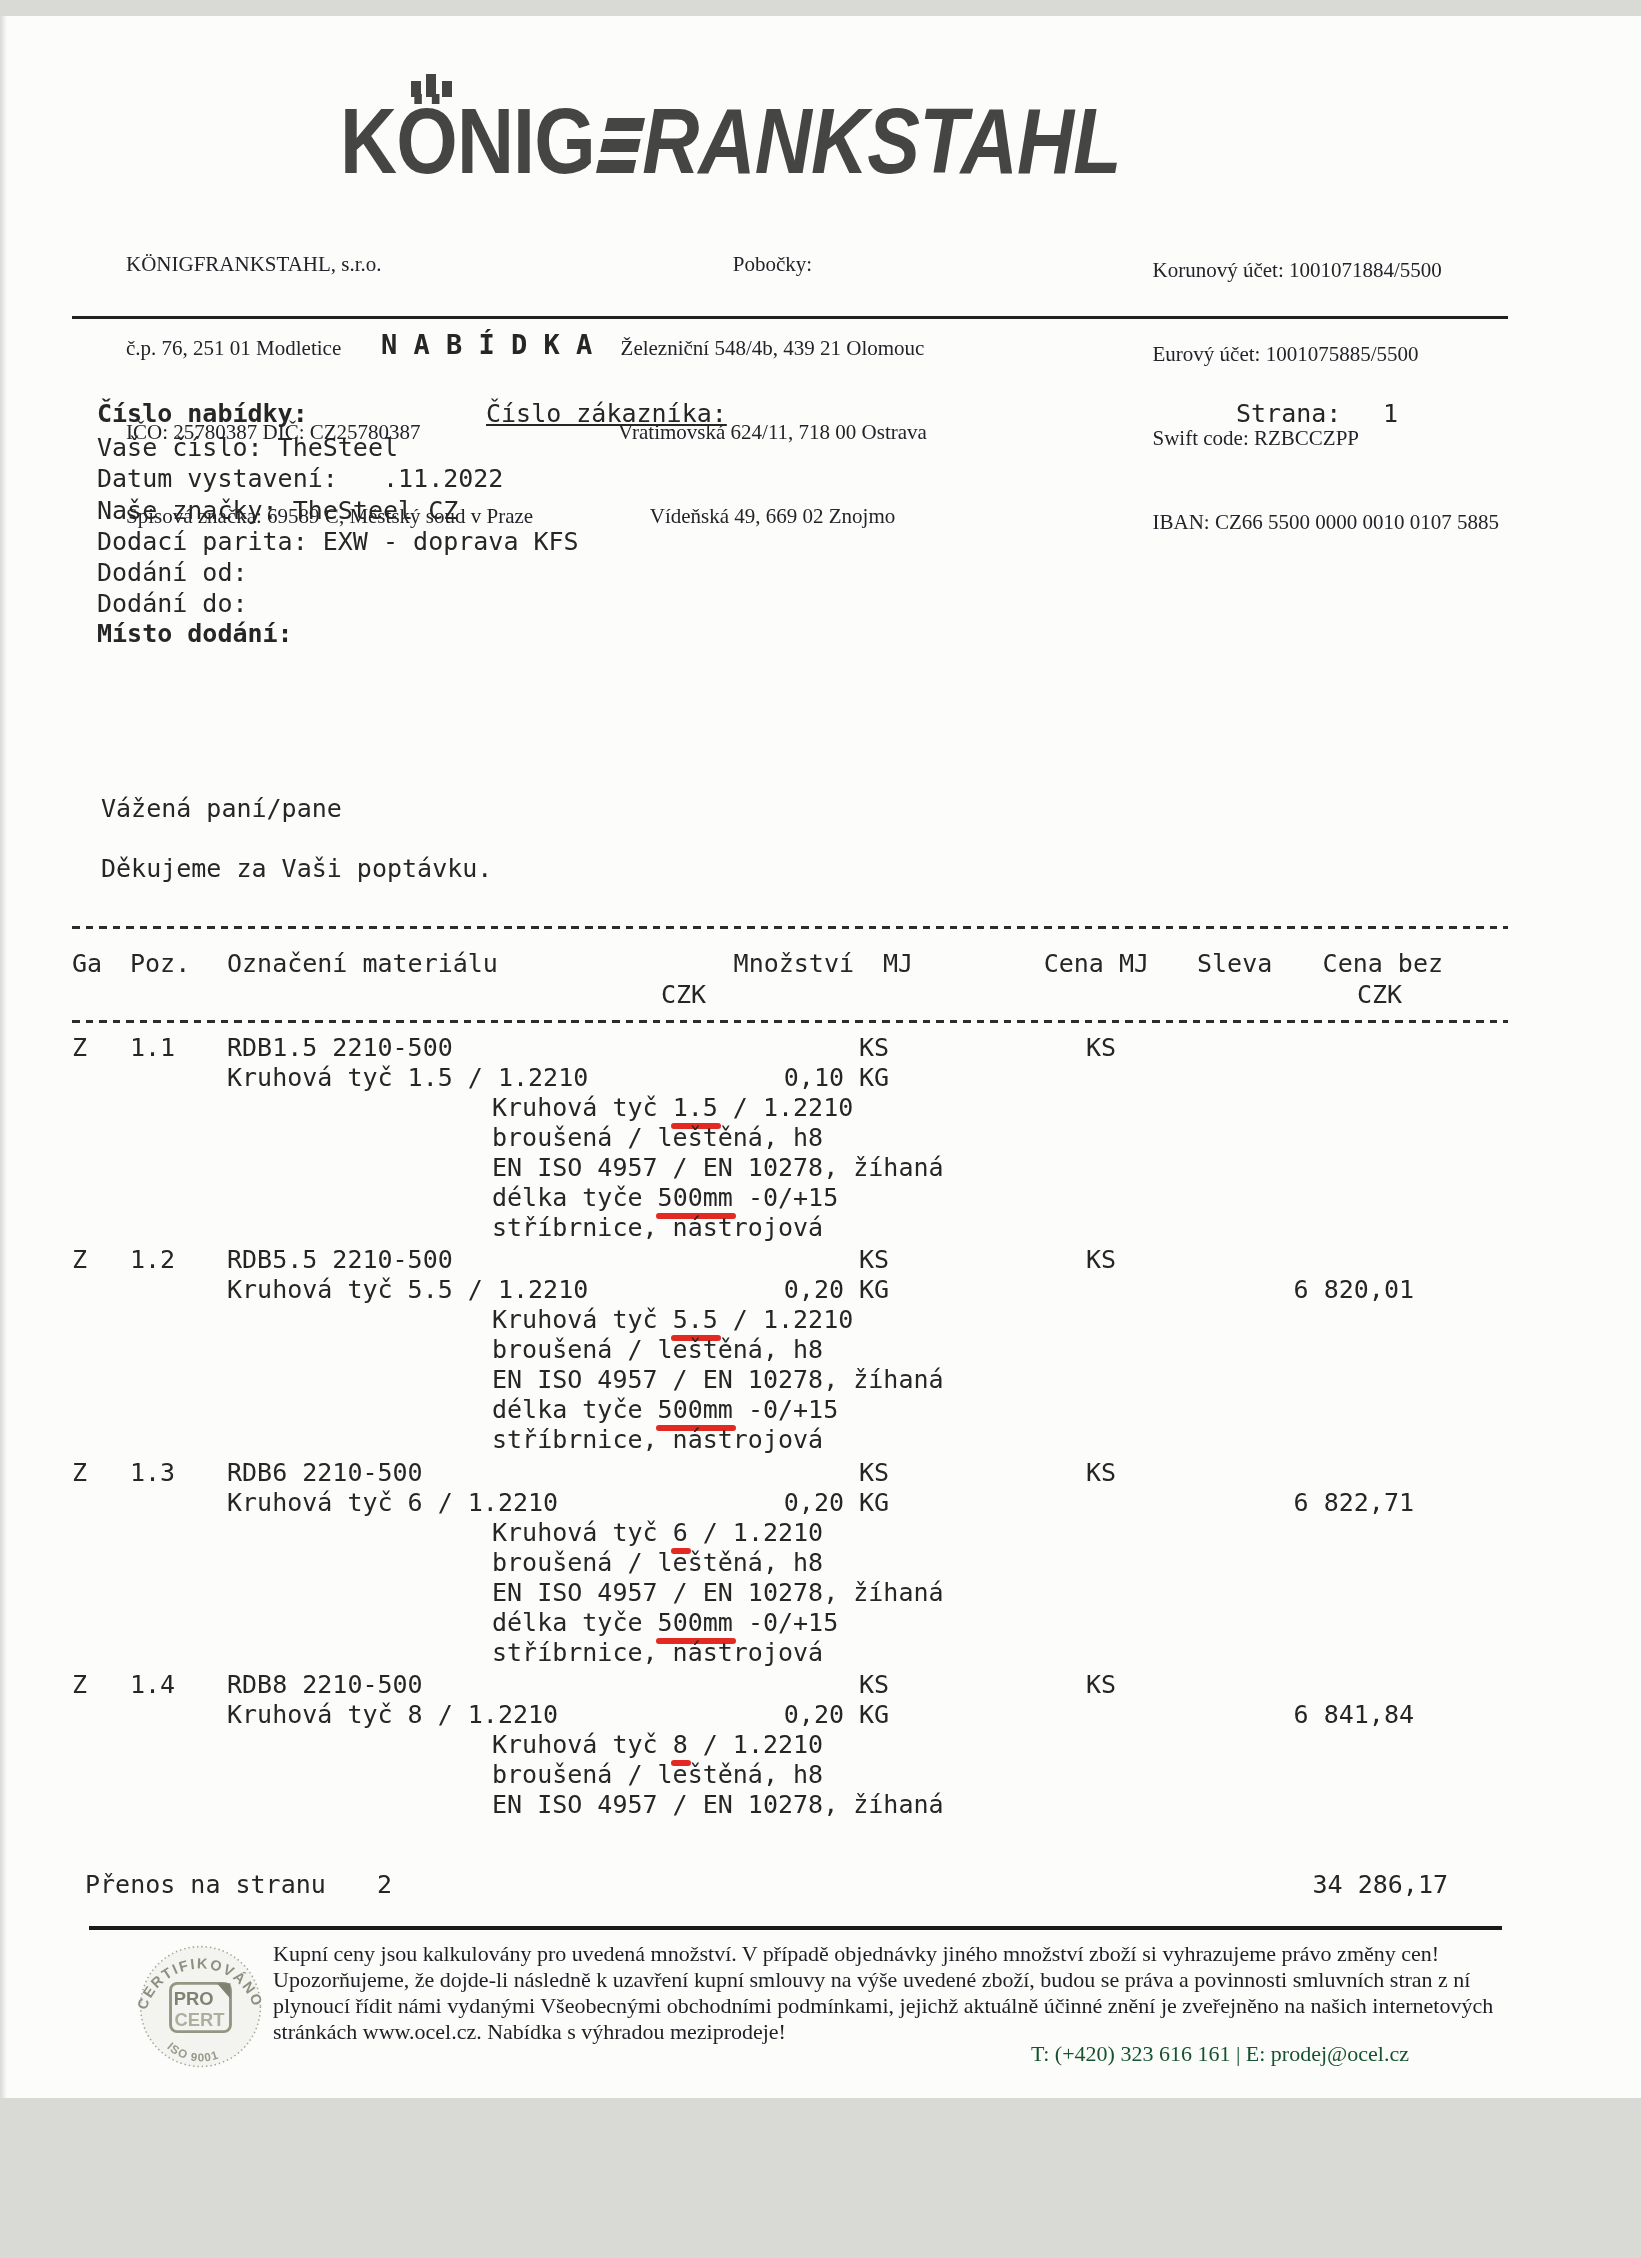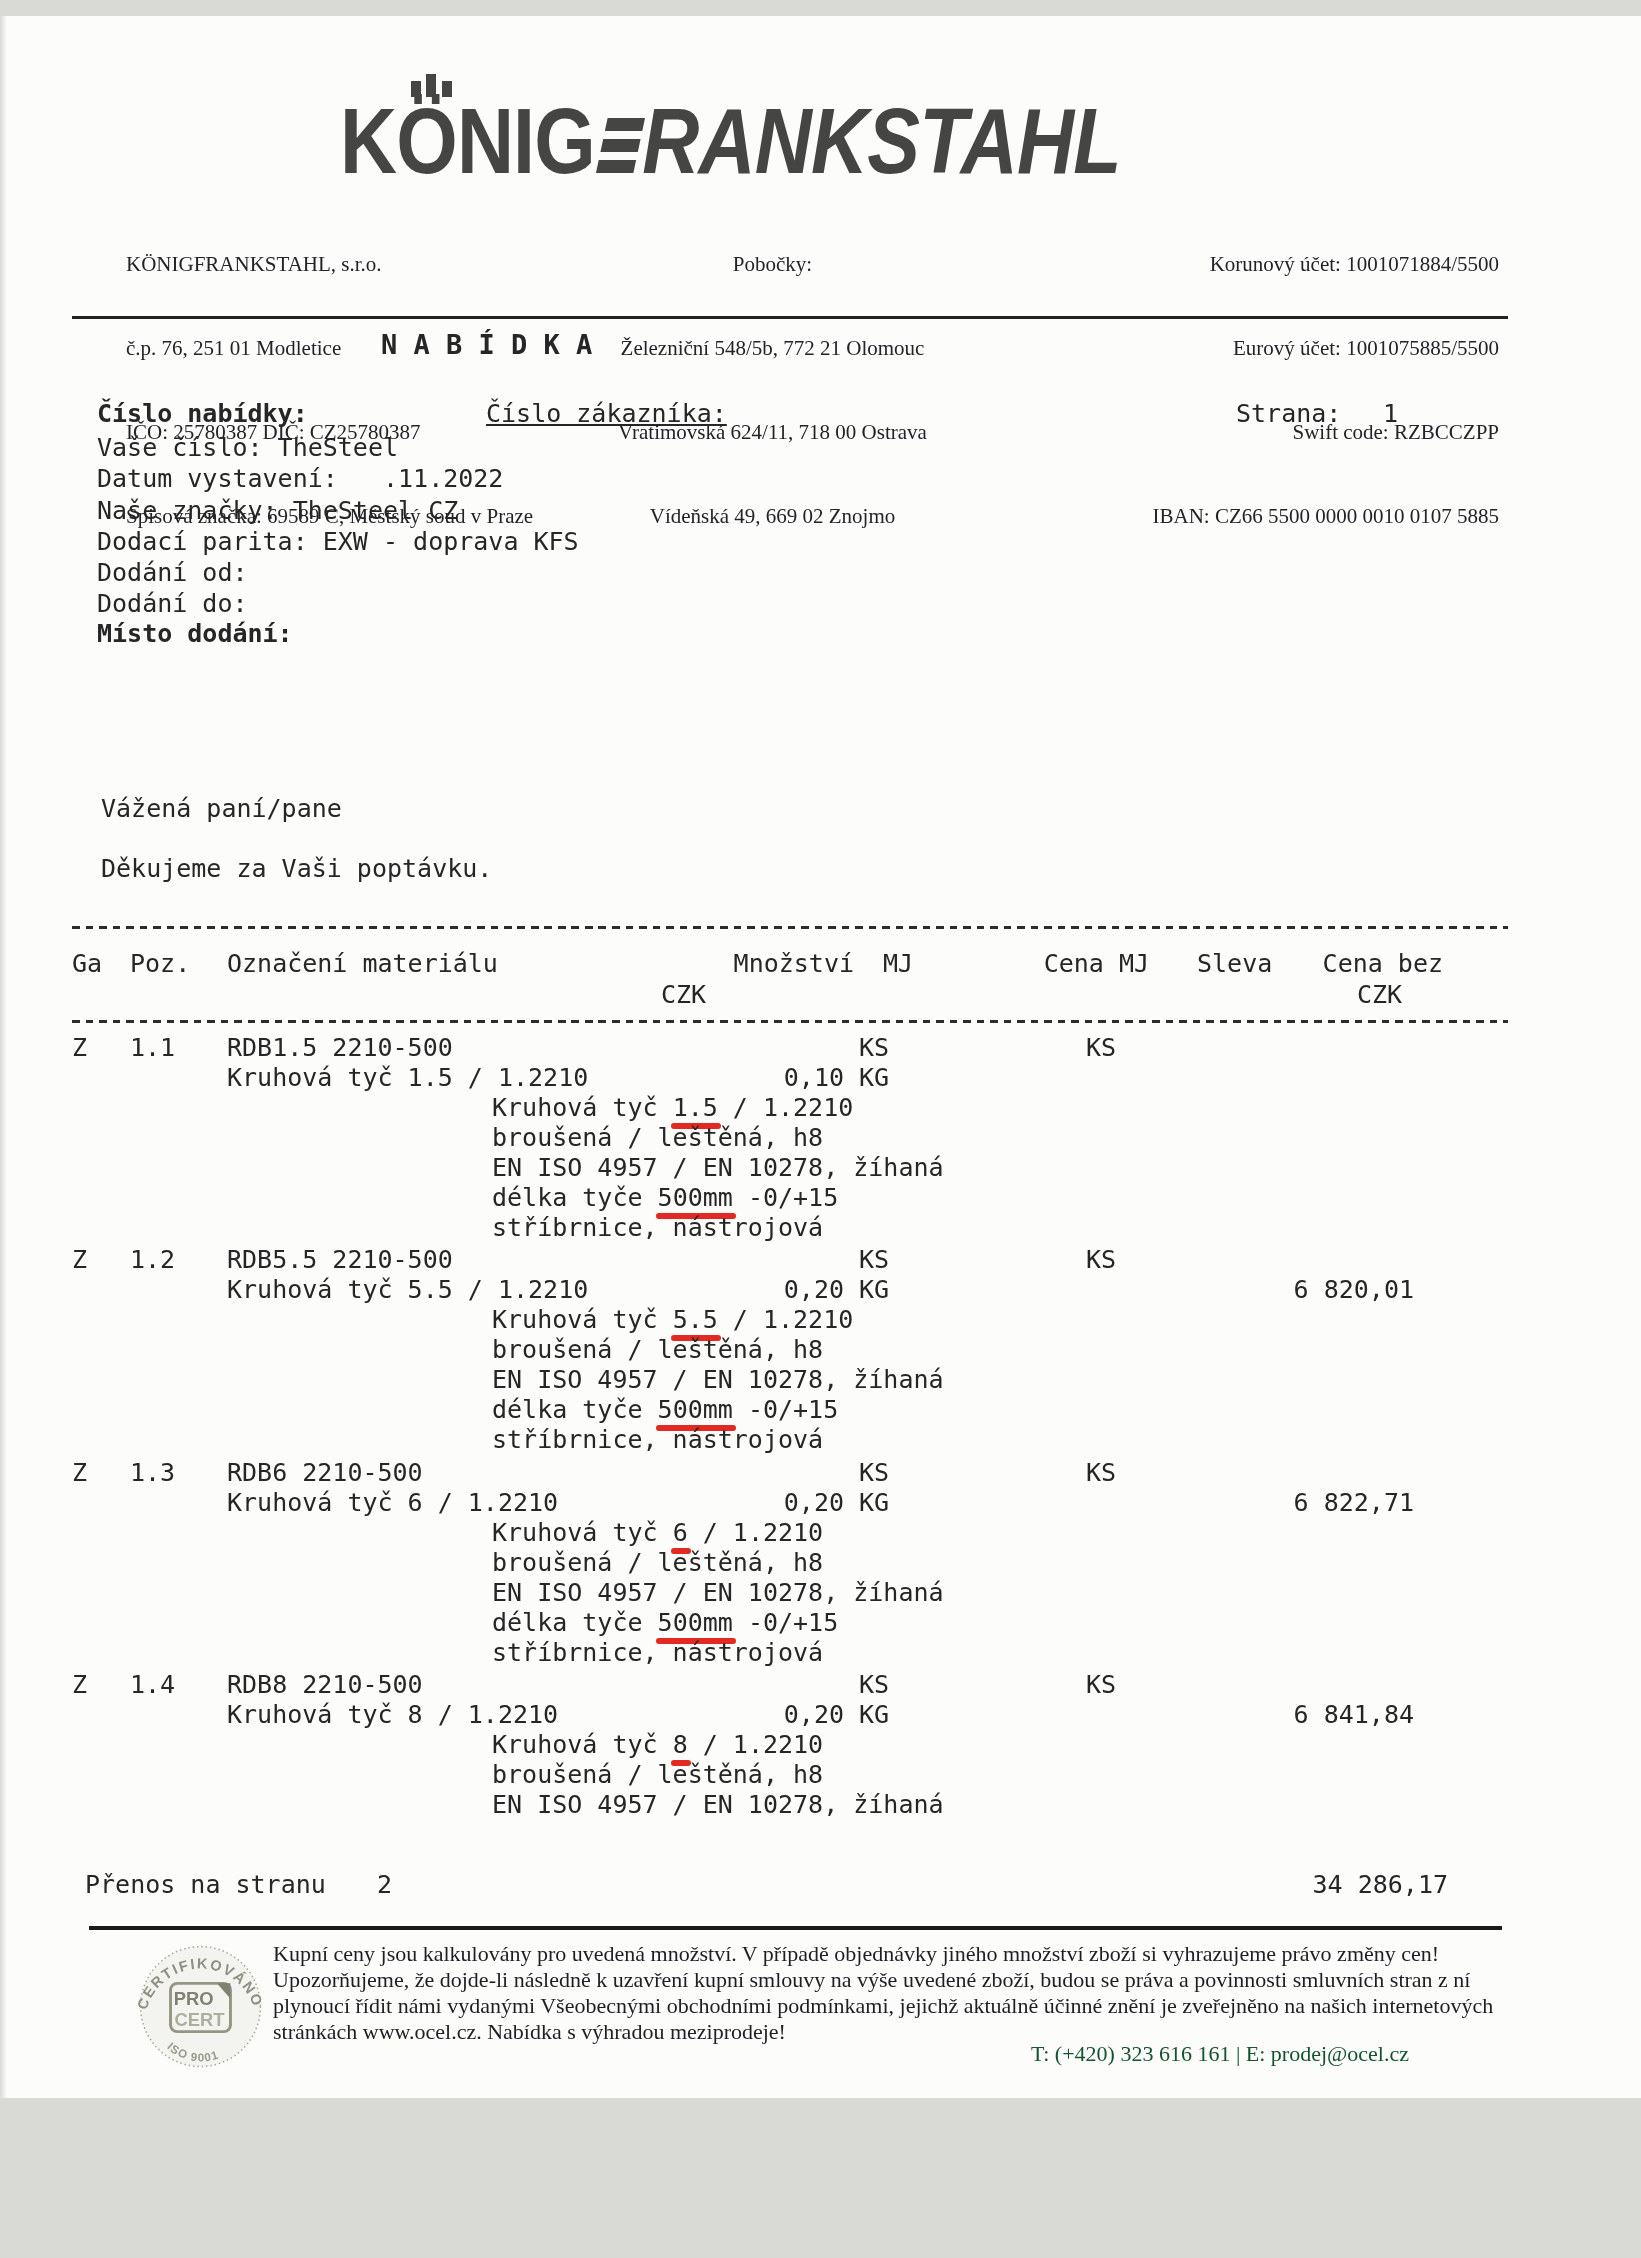--- a/index.html
+++ b/index.html
@@ -82,26 +82,26 @@
 
   <div class="abs serif hinfo" style="left:126px; top:178px;">
     <div>KÖNIGFRANKSTAHL, s.r.o.</div>
     <div>č.p. 76, 251 01 Modletice</div>
     <div>IČO: 25780387 DIČ: CZ25780387</div>
     <div>Spisová značka: 69589 C, Městský soud v Praze</div>
   </div>
 
   <div class="abs serif hinfo" style="left:541px; top:178px; width:463px; text-align:center;">
     <div>Pobočky:</div>
-    <div>Železniční 548/5b, 772 21 Olomouc</div>
+    <div>Železniční 548/4b, 439 21 Olomouc</div>
     <div>Vratimovská 624/11, 718 00 Ostrava</div>
     <div>Vídeňská 49, 669 02 Znojmo</div>
   </div>
 
-  <div class="abs serif hinfo" style="right:142px; top:178px; text-align:right;">
+  <div class="abs serif hinfo" style="right:142px; top:184px; text-align:left;">
     <div>Korunový účet: 1001071884/5500</div>
     <div>Eurový účet: 1001075885/5500</div>
     <div>Swift code: RZBCCZPP</div>
     <div>IBAN: CZ66 5500 0000 0010 0107 5885</div>
   </div>
 
   <div class="hrule"></div>
 
   <div class="abs mono b" style="left:381px; top:314px; font-size:27px;">N A B Í D K A</div>
 

